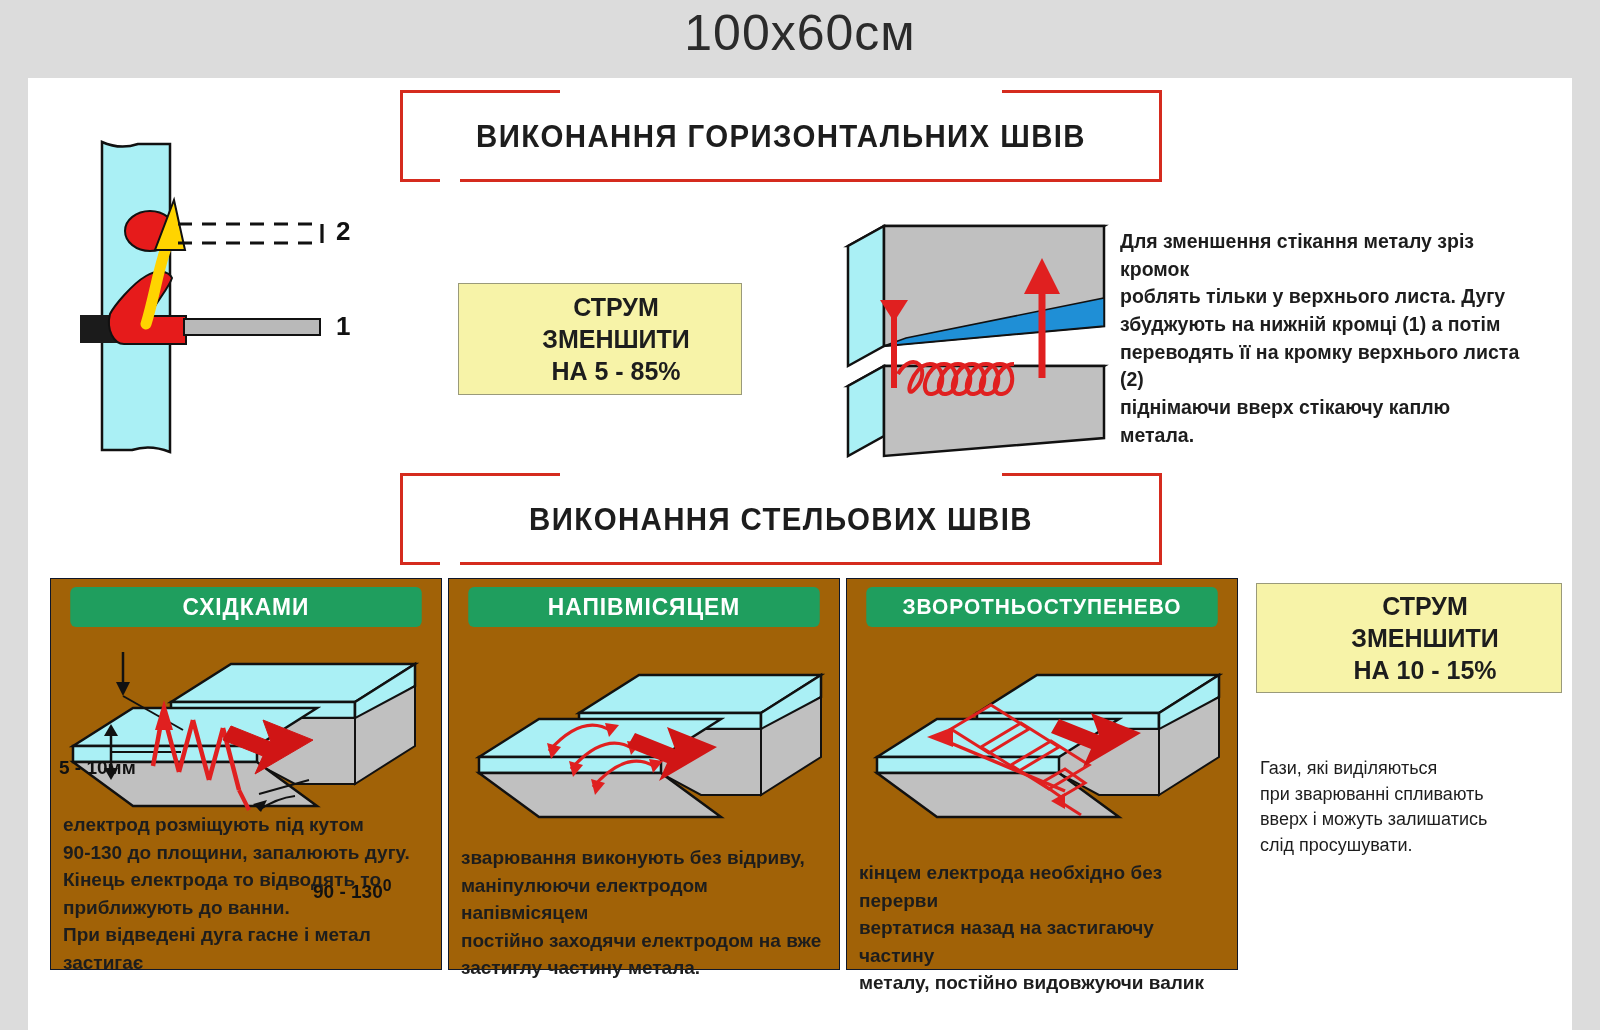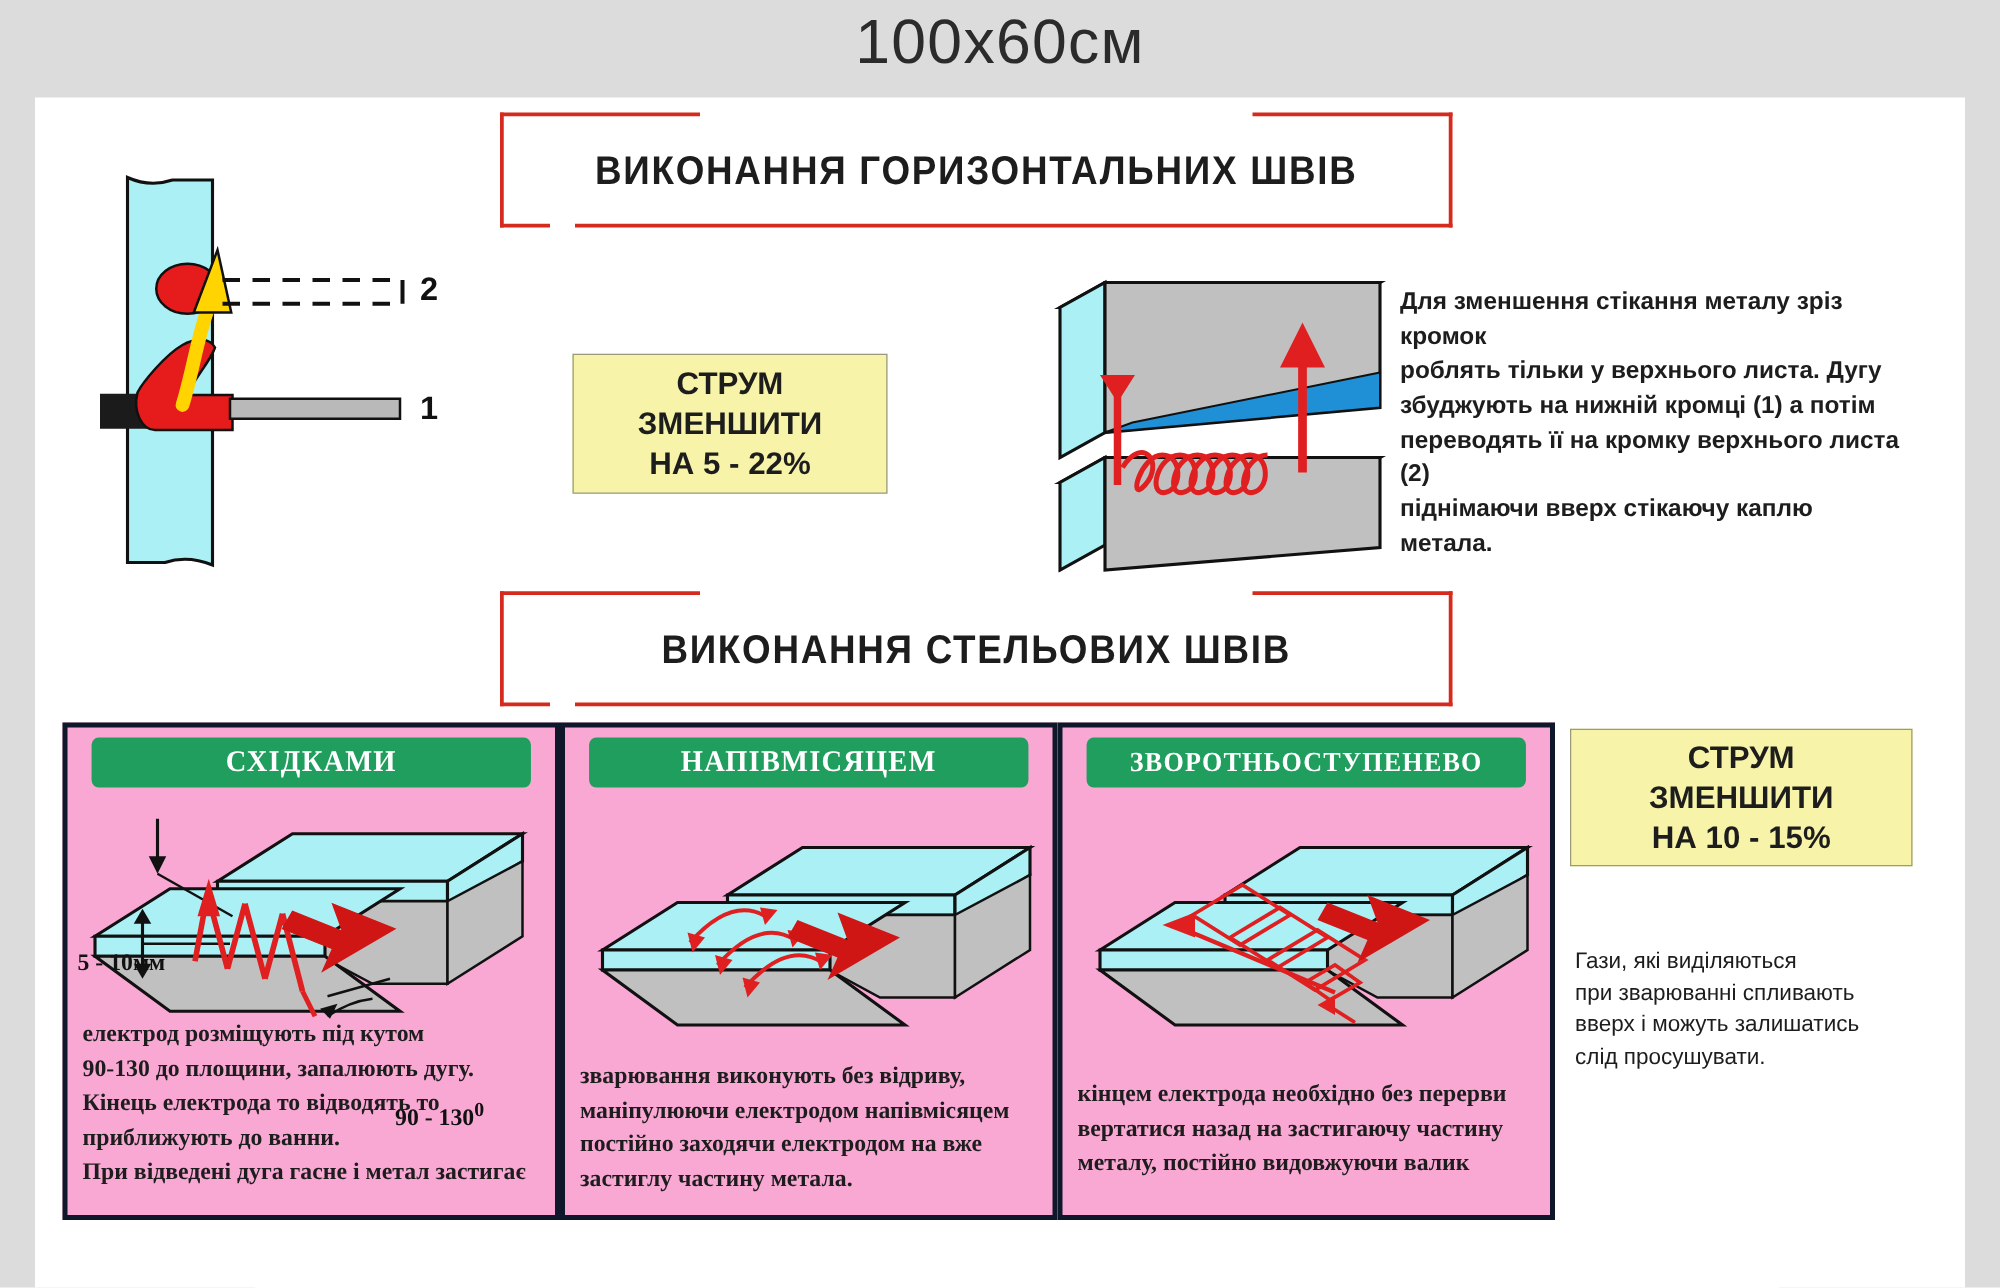--- a/index.html
+++ b/index.html
@@ -25,30 +25,30 @@
   .section-header .htext{
     position:absolute;inset:0;display:flex;align-items:center;justify-content:center;
     font-size:32px;font-weight:bold;color:#1d1d1d;letter-spacing:1.5px;
     transform:scaleX(0.92);
   }
 
   
   .yellow-box{
     position:absolute;background:#f7f3a8;border:1px solid #9a9a7a;
     display:flex;flex-direction:column;align-items:center;justify-content:center;
-    font-weight:bold;color:#1d1d1d;line-height:1.28;
+    font-weight:bold;color:#1d1d1d;line-height:1.28;padding-left:32px;
   }
   .yellow-box span{display:block;text-align:center;}
 
   
   .para{position:absolute;color:#1d1d1d;line-height:1.42;}
   .para p{margin:0;}
 
   
-  .panel{position:absolute;border:4px solid #0f172a;background:#f9a8d4;font-family:Liberation Serif, serif;}
+  .panel{position:absolute;border:1px solid #0f172a;background:#a16207;}
   .panel-head{
     position:absolute;left:10px;top:8px;right:10px;height:40px;
     background:#1f9e5e;border-radius:6px;
     display:flex;align-items:center;justify-content:center;
     color:#fff;font-weight:bold;font-size:24px;letter-spacing:1px;
     transform:scaleX(0.95);
   }
   .panel-text{
     position:absolute;left:12px;right:8px;color:#1d1d1d;
     font-size:19px;font-weight:bold;line-height:1.45;
@@ -101,21 +101,21 @@
       </g>
       <path d="M264 86 L264 105" stroke="#111" stroke-width="3.2" fill="none"></path>
     </svg>
     <div class="lbl" style="left:278px;top:78px;font-size:26px;">2</div>
     <div class="lbl" style="left:278px;top:173px;font-size:26px;">1</div>
   </div>
 
   <div class="yellow-box" style="left:430px;top:205px;width:250px;height:110px;font-size:25px;">
     <span>СТРУМ</span>
     <span>ЗМЕНШИТИ</span>
-    <span>НА 5 - 22%</span>
+    <span>НА 5 - 85%</span>
   </div>
 
   <div class="fig" style="left:808px;top:110px;width:310px;height:270px;">
     <svg width="310" height="270" viewBox="0 0 310 270">
 
       <polygon points="12,58 48,38 268,38 232,58" fill="#aaf0f5" stroke="#111" stroke-width="2.5"></polygon>
       <polygon points="12,58 12,178 48,158 48,38" fill="#aaf0f5" stroke="#111" stroke-width="2.5"></polygon>
       <polygon points="48,38 268,38 268,138 48,158" fill="#c0c0c0" stroke="#111" stroke-width="2.5"></polygon>
 
       <polygon points="48,158 268,138 268,110 70,150" fill="#1f8fd6" stroke="#111" stroke-width="1.5"></polygon>

